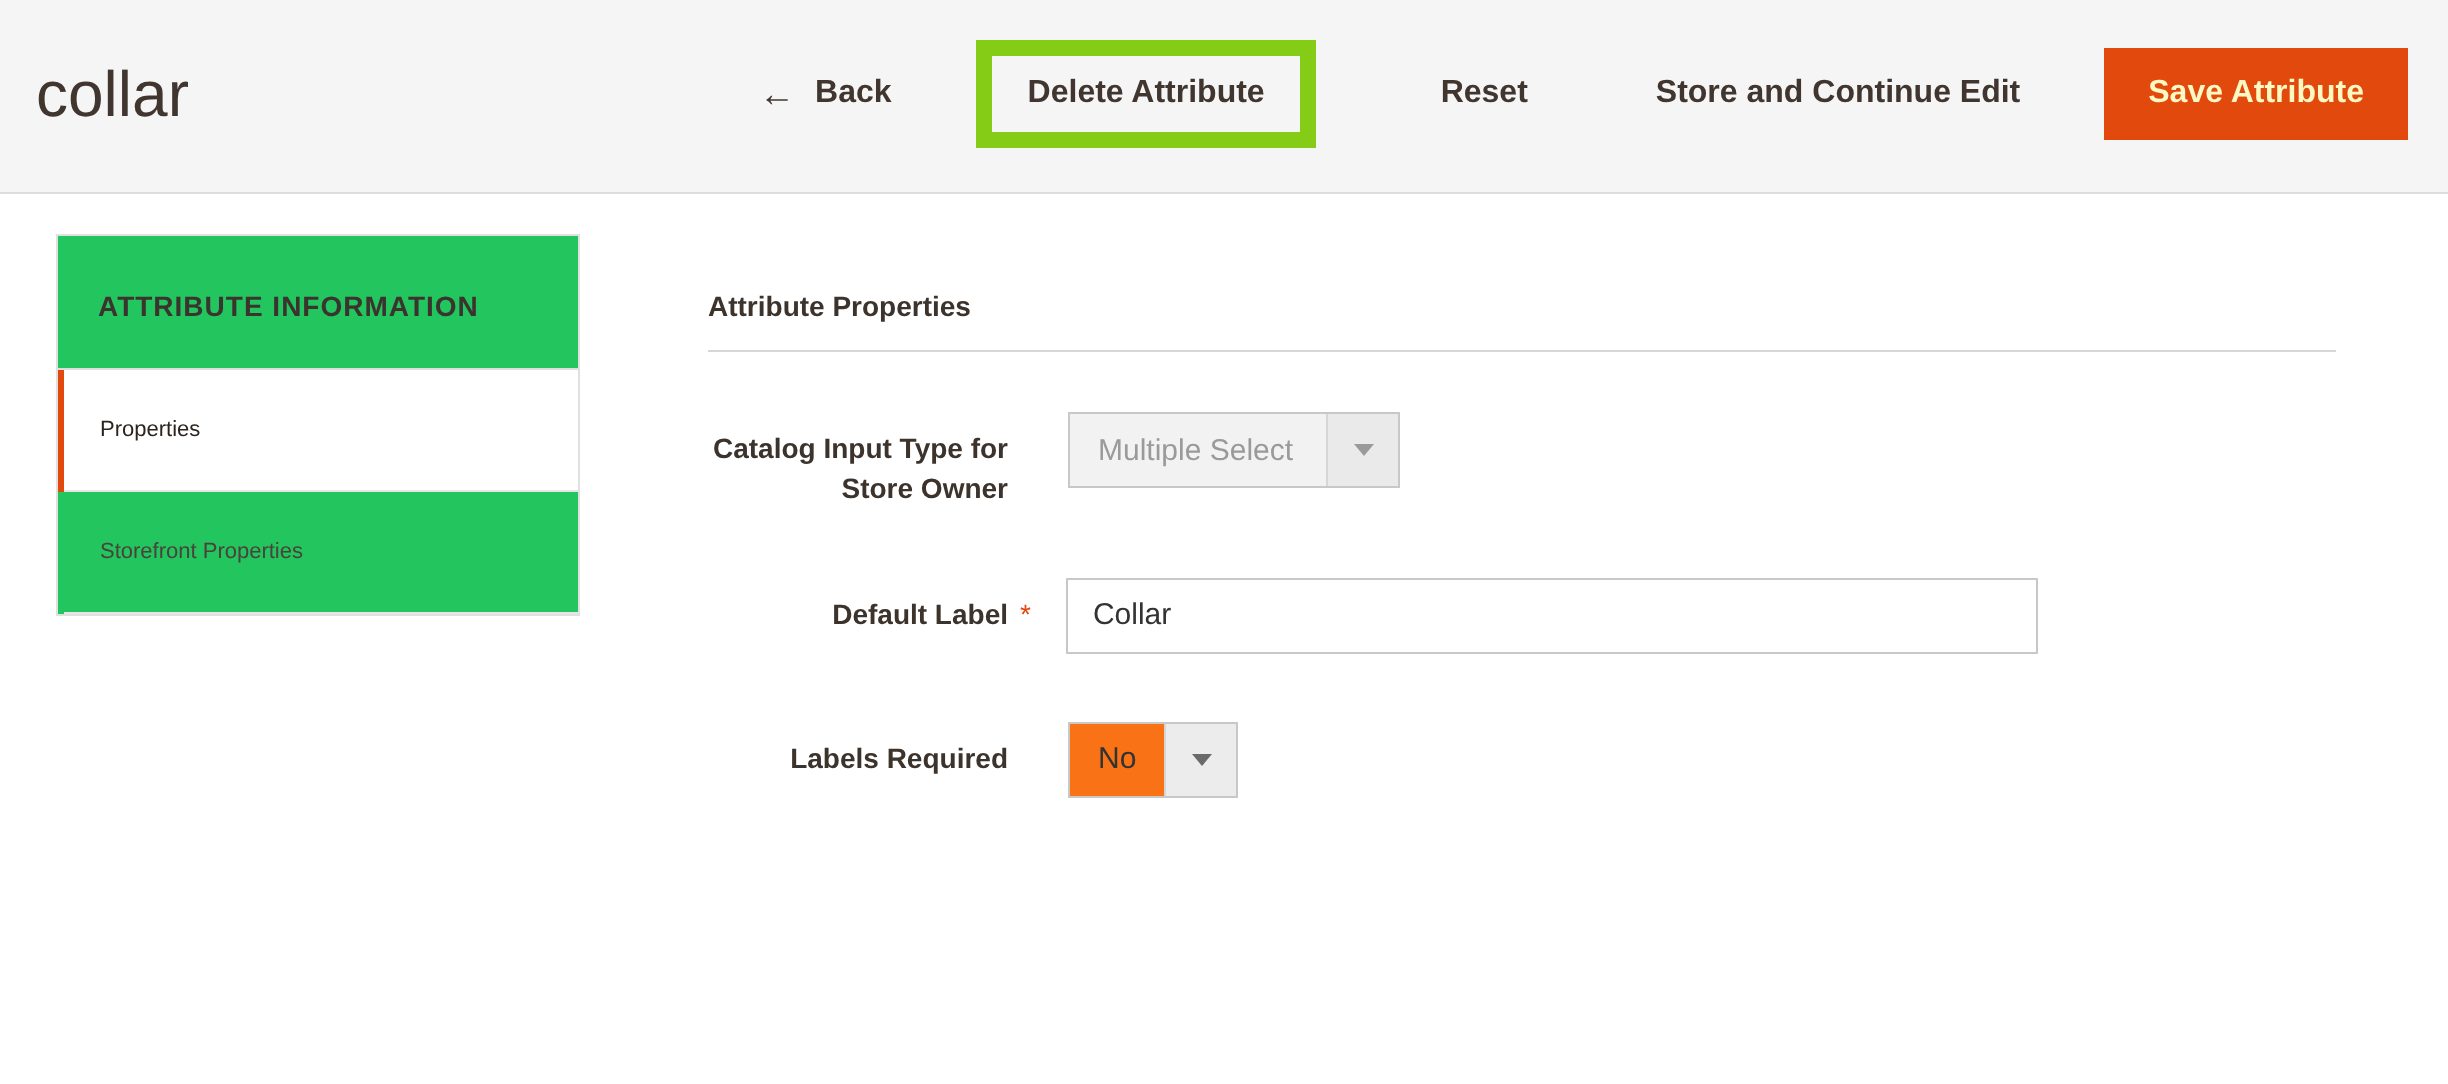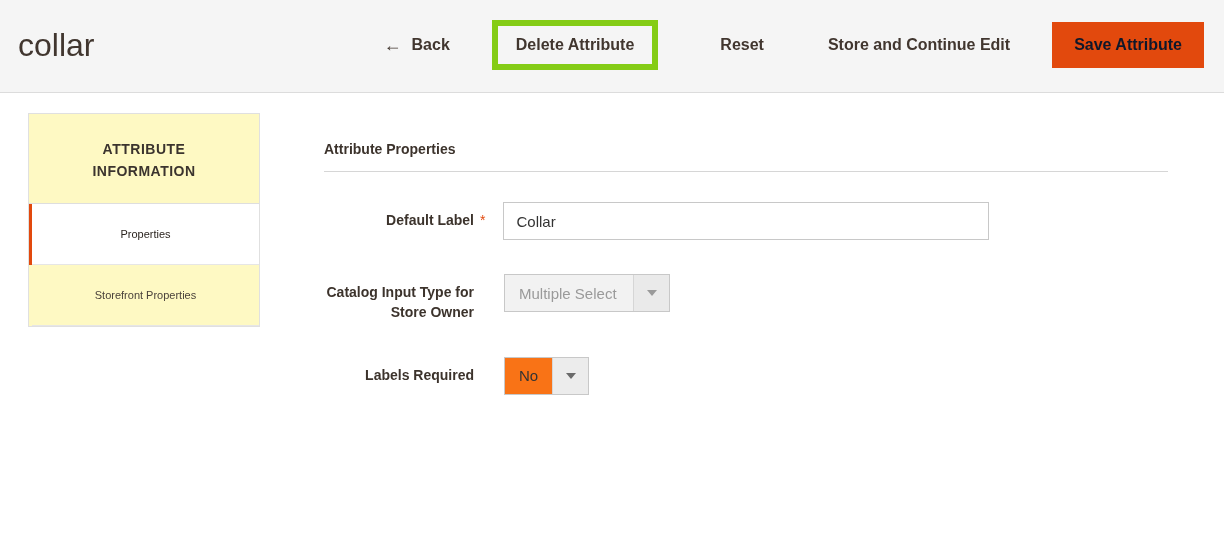--- a/index.html
+++ b/index.html
@@ -38,42 +38,41 @@
       cursor: pointer;
       display: inline-flex;
       align-items: center;
       gap: 10px;
     }
     .btn-back .arrow {
       font-size: 18px;
       line-height: 1;
     }
     .btn-delete {
-      border: 6px solid #84cc16;
+      border: 8px solid #84cc16;
       padding: 10px 18px;
       margin: 0 20px;
     }
     .btn-reset { margin: 0 10px 0 20px; }
     .btn-save-continue { margin: 0 20px 0 10px; }
     .btn-primary {
       background: #e2490d;
-      color: #0f172a;
+      color: #fef9c3;
       padding: 14px 22px;
     }
     .content {
       display: flex;
       padding: 20px 0 20px 28px;
       gap: 64px;
       align-items: flex-start;
     }
     .sidebar {
-      width: 232px;
-      background: #fef9c3;
+      width: 262px;
+      background: #22c55e;
       border: 1px solid #e0e0e0;
-      text-align: center;
     }
     .sidebar-header {
       padding: 24px 20px 20px 20px;
       border-bottom: 1px solid #dedede;
     }
     .sidebar-header-text {
       font-size: 14px;
       font-weight: 700;
       letter-spacing: 0.5px;
       color: #3b342e;
@@ -212,45 +211,45 @@
     <div class="sidebar-item-wrap active">
       <div class="sidebar-item">Properties</div>
     </div>
     <div class="sidebar-item-wrap">
       <div class="sidebar-item">Storefront Properties</div>
     </div>
   </div>
 
   <div class="main">
     <div class="section-title">Attribute Properties</div>
-
-    <div class="field-row">
-      <div class="field-label">Default Label</div>
-      <span class="required-mark">*</span>
-      <div class="field-control">
-        <input type="text" class="text-input" value="Collar" style="">
-      </div>
-    </div>
 
     <div class="field-row">
       <div class="field-label">Catalog Input Type for Store Owner</div>
       <span class="req-spacer"></span>
       <div class="field-control">
         <div class="select-wrap select-multi disabled">
           <div class="select-value">Multiple Select</div>
           <div class="select-caret">
             <svg class="caret-svg" viewBox="0 0 10 6">
                 <path d="M0 0 L5 6 L10 0 Z" fill="#9a9a9a"></path>
               </svg>
           </div>
         </div>
       </div>
     </div>
 
     <div class="field-row">
+      <div class="field-label">Default Label</div>
+      <span class="required-mark">*</span>
+      <div class="field-control">
+        <input type="text" class="text-input" value="Collar" style="">
+      </div>
+    </div>
+
+    <div class="field-row">
       <div class="field-label">Labels Required</div>
       <span class="req-spacer"></span>
       <div class="field-control">
         <div class="select-wrap select-yn">
           <div class="select-value">No</div>
           <div class="select-caret">
             <svg class="caret-svg" viewBox="0 0 10 6">
                 <path d="M0 0 L5 6 L10 0 Z" fill="#6a6a6a"></path>
               </svg>
           </div>

